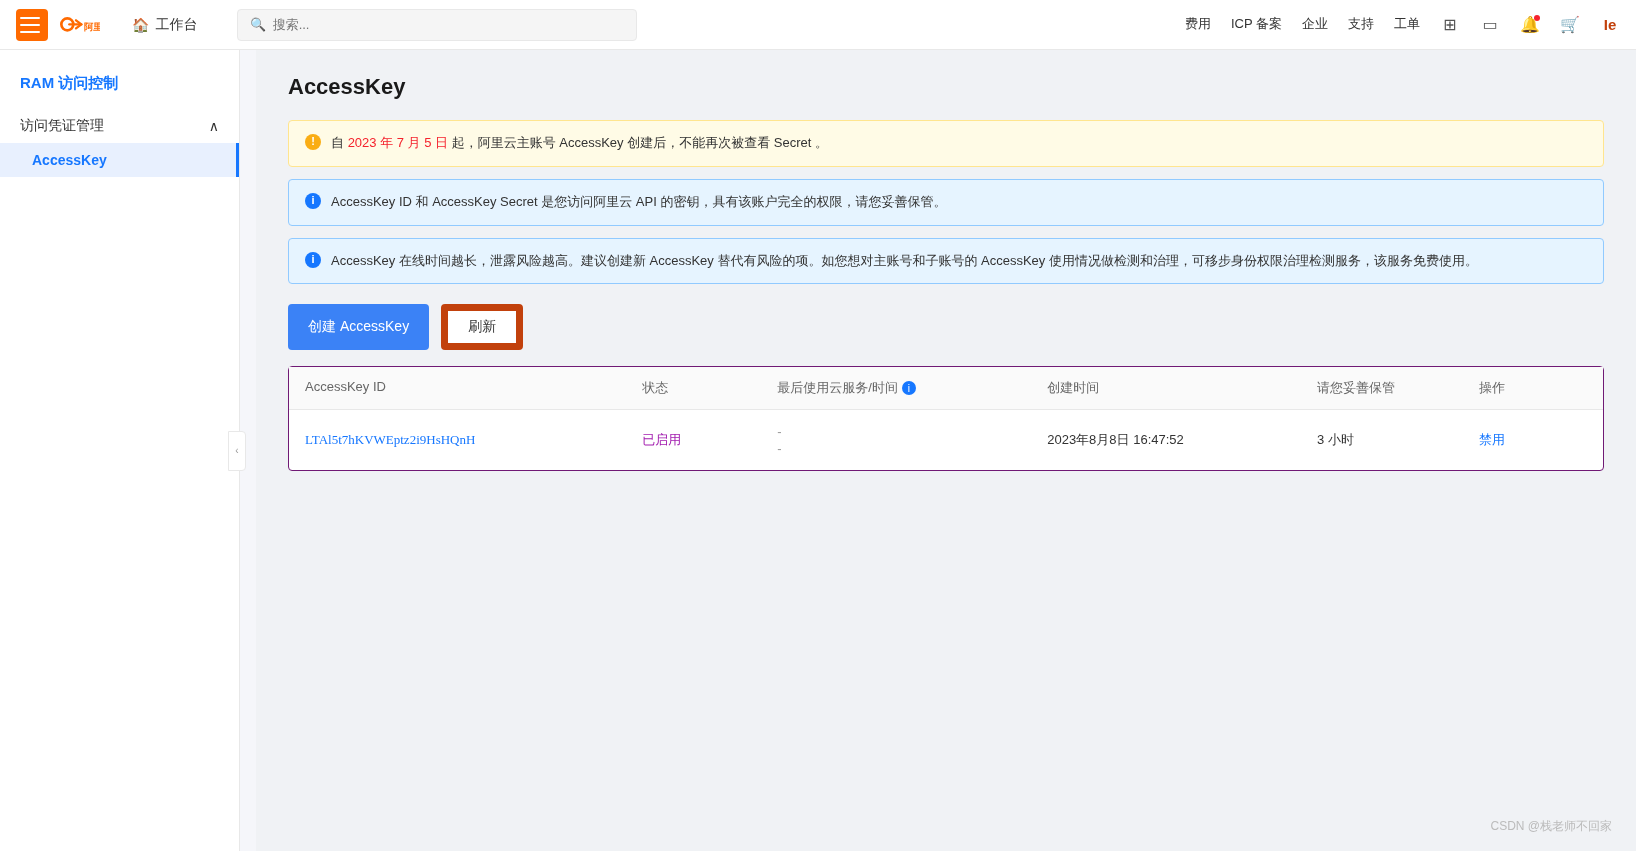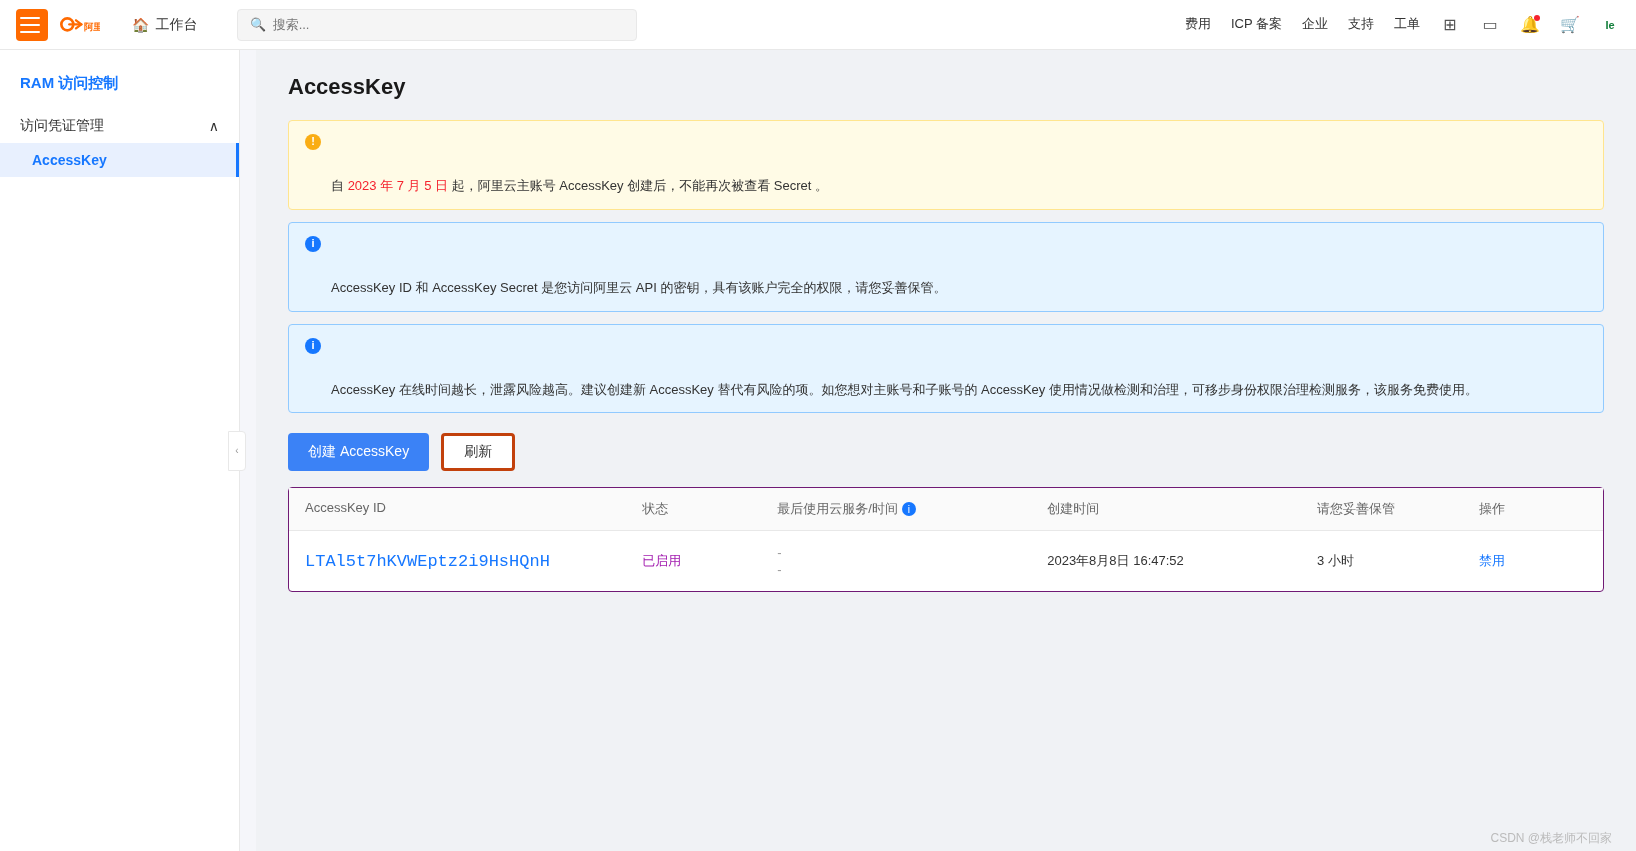--- a/index.html
+++ b/index.html
@@ -224,21 +224,21 @@
       margin-top: 1px;
     }
     .alert-icon-warning {
       background: #faad14;
       color: #fff;
     }
     .alert-icon-info {
       background: #1677ff;
       color: #fff;
     }
-    .alert-text { color: #333; margin-top: 43px; }
+    .alert-text { color: #333; }
     .alert-text .highlight { color: #f5222d; font-weight: 500; }
 
     
     .toolbar {
       display: flex;
       gap: 12px;
       margin-bottom: 16px;
       margin-top: 20px;
     }
     .btn-primary {
@@ -247,21 +247,21 @@
       border: none;
       padding: 7px 20px;
       border-radius: 4px;
       font-size: 14px;
       cursor: pointer;
       font-weight: 500;
     }
     .btn-default {
       background: #fff;
       color: #333;
-      border: 3px solid #c2410c;
+      border: 7px solid #c2410c;
       padding: 7px 20px;
       border-radius: 4px;
       font-size: 14px;
       cursor: pointer;
     }
 
     
     .table-container {
       background: #fff;
       border-radius: 4px;
@@ -280,21 +280,21 @@
     .table-row {
       display: grid;
       grid-template-columns: 2.5fr 1fr 2fr 2fr 1.2fr 0.8fr;
       padding: 14px 16px;
       border-bottom: 1px solid #f0f0f0;
       font-size: 13px;
       color: #333;
       align-items: center;
     }
     .table-row:last-child { border-bottom: none; }
-    .key-id { color: #1677ff; font-family: Liberation Mono, monospace; font-size: 17px; }
+    .key-id { color: #1677ff; font-family: Liberation Serif, serif; font-size: 13px; }
     .status-enabled {
       color: #a21caf;
     }
     .action-link {
       color: #1677ff;
       cursor: pointer;
       font-size: 13px;
     }
 
     .last-used-cell {
@@ -318,21 +318,21 @@
       font-size: 10px;
       display: inline-flex;
       align-items: center;
       justify-content: center;
       cursor: pointer;
     }
 
     
     .footer-watermark {
       position: fixed;
-      bottom: 4px;
+      bottom: 16px;
       right: 24px;
       font-size: 12px;
       color: #bbb;
     }
   </style>
 </head>
 <body>
 
 <nav class="top-nav">
   <div class="nav-left">
@@ -366,21 +366,21 @@
     <span class="nav-right-item">企业</span>
     <span class="nav-right-item">支持</span>
     <span class="nav-right-item">工单</span>
     <div class="nav-icon">⊞</div>
     <div class="nav-icon">▭</div>
     <div class="nav-icon">
       🔔
       <span class="notification-dot"></span>
     </div>
     <div class="nav-icon">🛒</div>
-    <div class="nav-icon" style="font-size:11px;font-weight:bold;color:#15803d;">Ie</div>
+    <div class="nav-icon" style="font-size:15px;font-weight:bold;color:#c2410c;">Ie</div>
   </div>
 </nav>
 
 <div class="layout">
 
   <aside class="sidebar" style="position:relative;">
     <div class="sidebar-title">RAM 访问控制</div>
 
     <div class="sidebar-group-header">
       <span>访问凭证管理</span>

